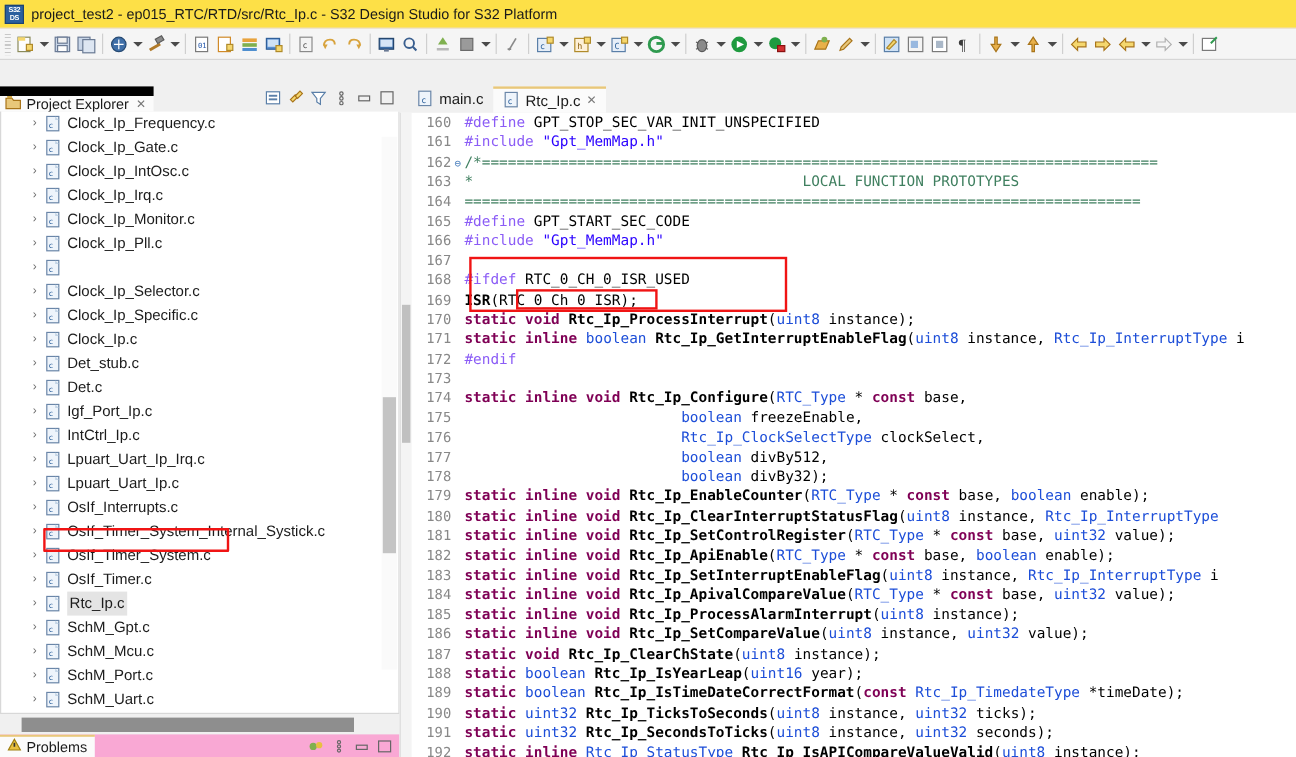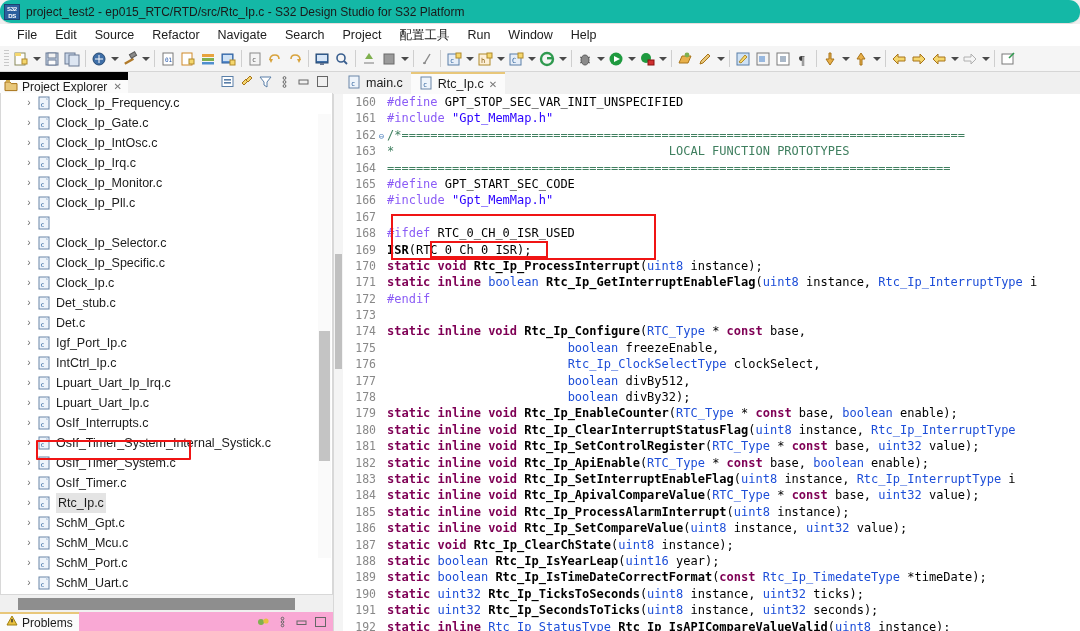--- a/index.html
+++ b/index.html
@@ -8,25 +8,24 @@
     width: 1080px; height: 631px;
     overflow: hidden;
     background: #ffffff;
     font-family: "Liberation Sans", sans-serif;
     -webkit-font-smoothing: antialiased;
   }
   #app { position: relative; width: 1080px; height: 631px; overflow: hidden; background:#f0f0f0; }
 
   
   .titlebar {
-    height: 24px; background: #14b8a6;
+    height: 24px; background: #fde047;
     display: flex; align-items: center; gap: 6px;
     padding-left: 4px;
     border-bottom: 1px solid #e8dede;
-    border-radius: 11px;
   }
   .app-icon {
     width: 16px; height: 16px; flex: 0 0 16px;
     background: #2b5f9e; border: 1px solid #1c4372;
     color: #fff; font-size: 6px; line-height: 7px;
     font-family: "Liberation Sans", sans-serif;
     text-align: center; font-weight: bold; padding-top: 1px;
     letter-spacing: -0.3px;
   }
   .app-icon i { display:block; font-style: normal; }
@@ -186,33 +185,20 @@
 <div id="app">
 
   <div class="titlebar">
     <div class="app-icon">
       <i>S32</i>
         <i>DS</i>
     </div>
     <div class="title-text">project_test2 - ep015_RTC/RTD/src/Rtc_Ip.c - S32 Design Studio for S32 Platform</div>
   </div>
 
-  <div class="menubar">
-    <div class="menu-item">File</div>
-    <div class="menu-item">Edit</div>
-    <div class="menu-item">Source</div>
-    <div class="menu-item">Refactor</div>
-    <div class="menu-item">Navigate</div>
-    <div class="menu-item">Search</div>
-    <div class="menu-item">Project</div>
-    <div class="menu-item">配置工具</div>
-    <div class="menu-item">Run</div>
-    <div class="menu-item">Window</div>
-    <div class="menu-item">Help</div>
-  </div>
 
   <div class="toolbar">
     <div class="tb-grip"></div>
     <div class="tb-btn">
       <svg width="16" height="16">
           <rect x="2" y="2" width="10" height="12" fill="#fdfdfd" stroke="#8a8a5a"></rect>
           <polygon points="2,2 8,2 8,5 2,5" fill="#f5d76e"></polygon>
           <rect x="9" y="8" width="5" height="5" fill="#f5d76e" stroke="#b08a2a"></rect>
         </svg>
     </div>

